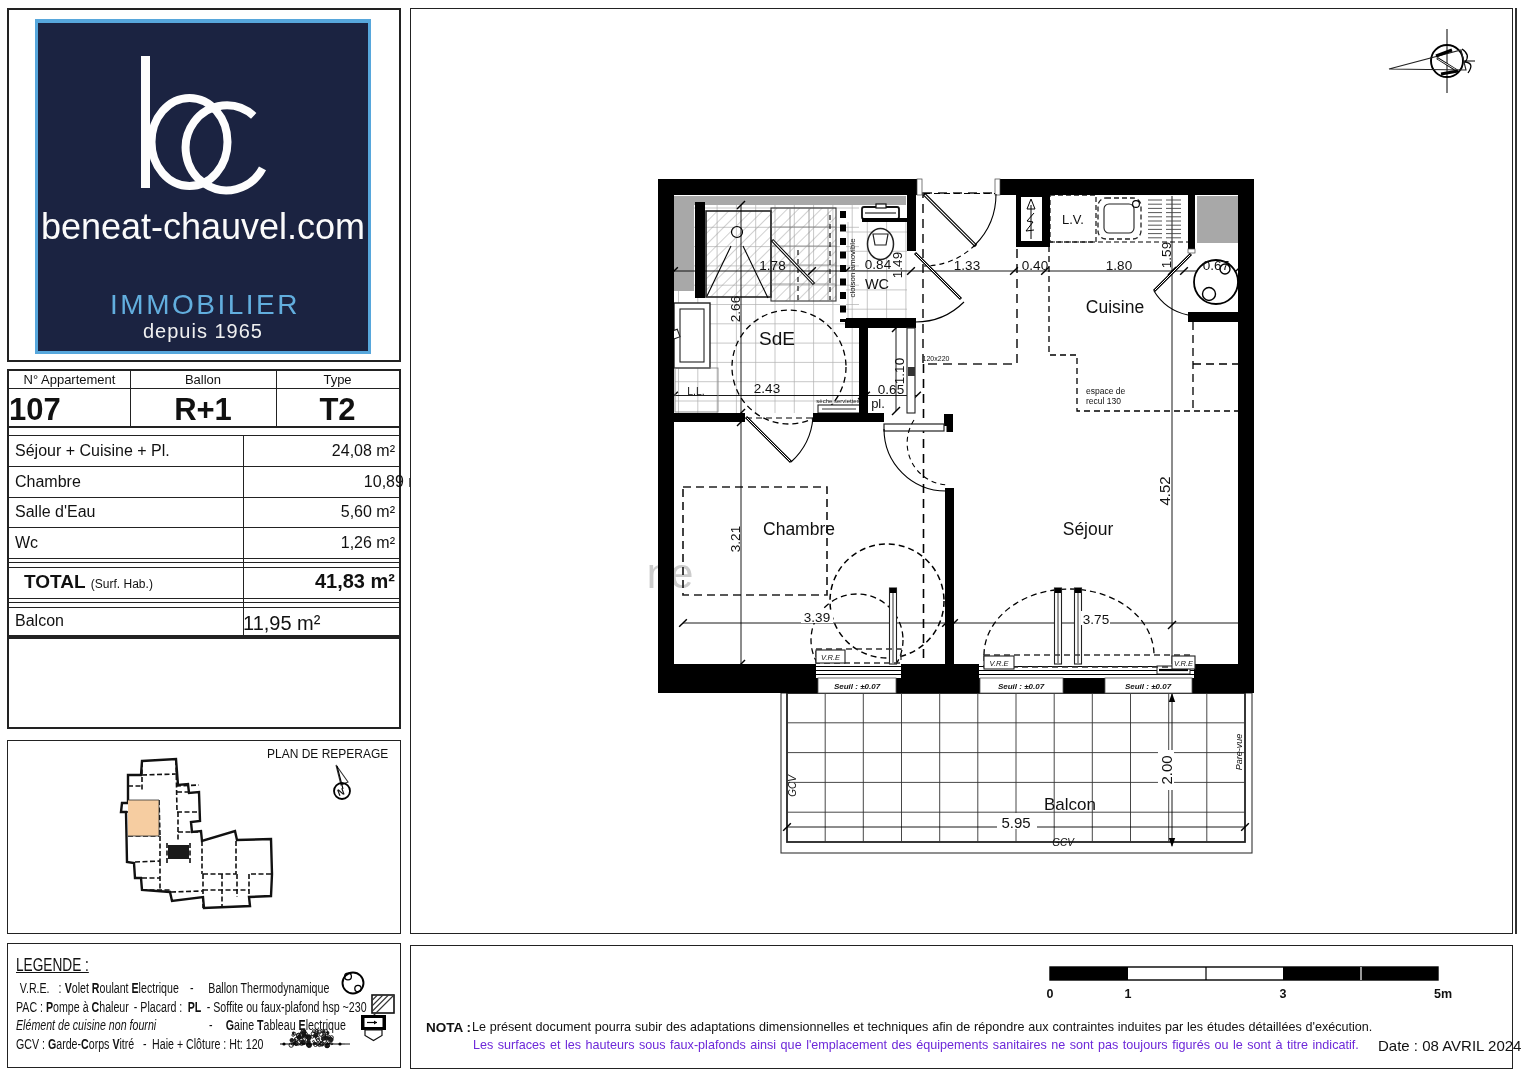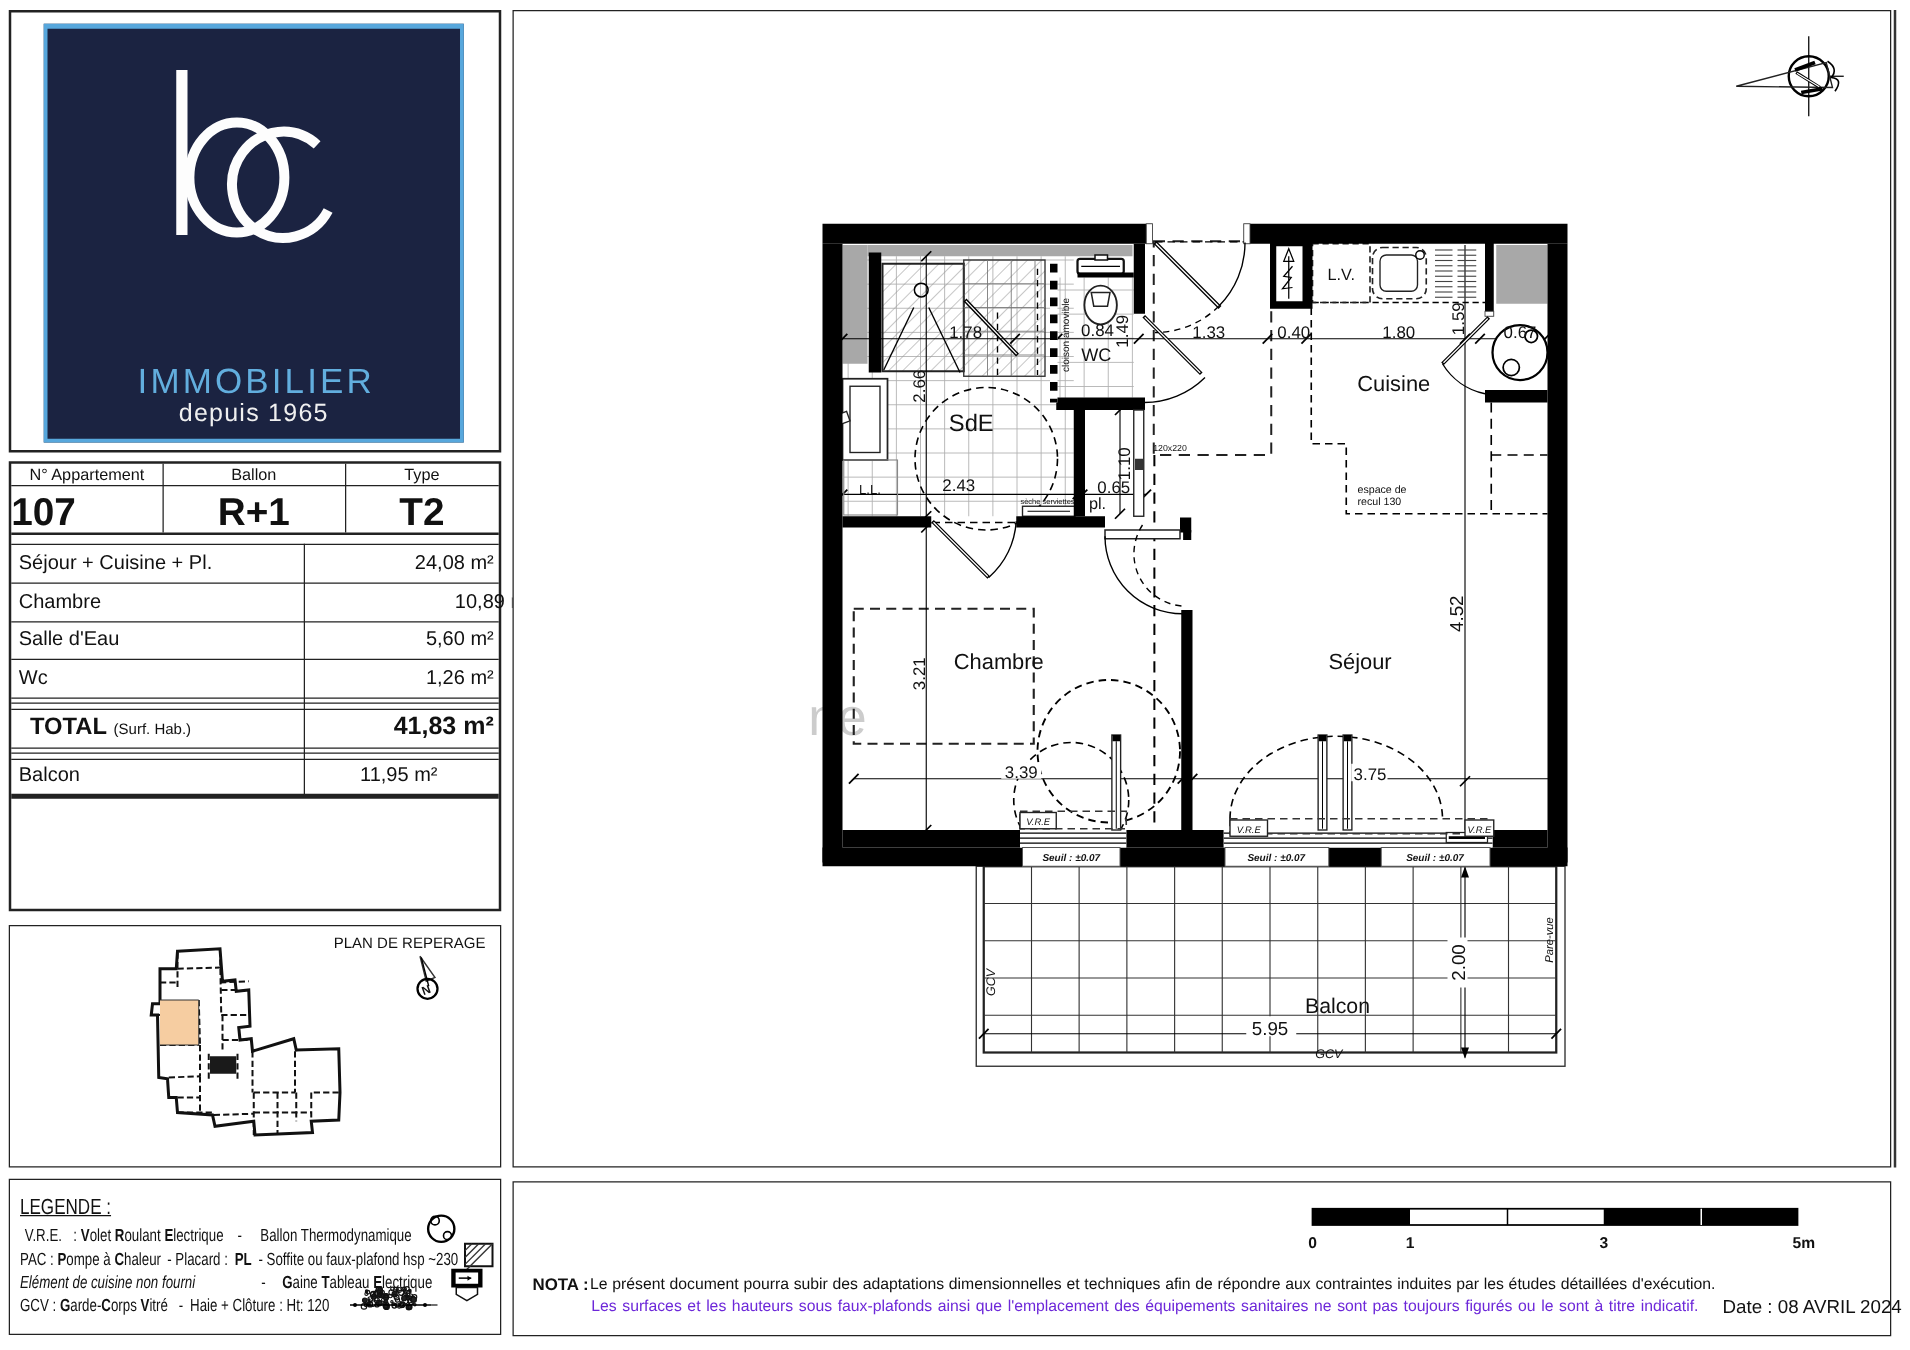--- a/index.html
+++ b/index.html
@@ -8,20 +8,21 @@
 .box { position:absolute; border:2px solid #222; background:#fff; }
 .hl { position:absolute; background:#222; height:1.4px; left:0; right:0; }
 .vl { position:absolute; background:#222; width:1.4px; top:0; bottom:0; }
 .leg { font-size:14px; color:#111; width:480px; height:16px; transform:scaleX(0.76); transform-origin:0 0; white-space:nowrap; }
 </style></head>
 <body>
 <div id="page">
 
 <div class="box" style="left:7px;top:8px;width:394px;height:354px;"></div>
 <div class="abs" style="left:35px;top:19px;width:336px;height:335px;background:#1b2341;border:3px solid #57a7dc;border-top-width:4px;"></div>
+<div class="abs" style="left:35px;top:206px;width:336px;text-align:center;color:#fbfbfb;font-size:36px;">beneat-chauvel.com</div>
 <div class="abs" style="left:37px;top:289px;width:336px;text-align:center;color:#62aede;font-size:28px;letter-spacing:2.5px;">IMMOBILIER</div>
 <div class="abs" style="left:35px;top:320px;width:336px;text-align:center;color:#f0f0f0;font-size:20px;letter-spacing:1px;">depuis 1965</div>
 
 <div class="box" style="left:7px;top:369px;width:394px;height:360px;border-width:2px;"></div>
 <div class="abs" style="left:9px;top:371px;width:390px;height:356px;">
   <div class="hl" style="top:17px;"></div>
   <div class="hl" style="top:55px;height:2px;"></div>
   <div class="hl" style="top:64px;"></div>
   <div class="hl" style="top:95px;"></div>
   <div class="hl" style="top:125.5px;"></div>
@@ -47,21 +48,21 @@
 <div class="abs" style="left:15px;top:472.5px;font-size:16px;color:#111;">Chambre</div>
 <div class="abs" style="left:15px;top:503px;font-size:16px;color:#111;">Salle d'Eau</div>
 <div class="abs" style="left:15px;top:533.5px;font-size:16px;color:#111;">Wc</div>
 <div class="abs" style="left:24px;top:571px;font-size:19px;color:#111;"><b>TOTAL</b> <span style="font-size:12px">(Surf. Hab.)</span></div>
 <div class="abs" style="left:15px;top:612px;font-size:16px;color:#111;">Balcon</div>
 <div class="abs" style="left:243px;top:442px;width:152px;text-align:right;font-size:16px;color:#111;">24,08 m²</div>
 <div class="abs" style="left:243px;top:472.5px;width:152px;text-align:right;font-size:16px;color:#111;margin-left:32px;">10,89 m²</div>
 <div class="abs" style="left:243px;top:503px;width:152px;text-align:right;font-size:16px;color:#111;">5,60 m²</div>
 <div class="abs" style="left:243px;top:533.5px;width:152px;text-align:right;font-size:16px;color:#111;">1,26 m²</div>
 <div class="abs" style="left:243px;top:570px;width:152px;text-align:right;font-size:20px;font-weight:bold;color:#111;">41,83 m²</div>
-<div class="abs" style="left:243px;top:612px;width:152px;text-align:center;font-size:16px;color:#111;">11,95 m²</div>
+<div class="abs" style="left:243px;top:612px;width:152px;text-align:left;font-size:20px;color:#111;">11,95 m²</div>
 
 <div class="box" style="left:7px;top:740px;width:394px;height:194px;border-width:1.5px;"></div>
 <div class="abs" style="left:0px;top:747px;width:395px;text-align:right;font-size:12px;color:#111;">PLAN DE REPERAGE&nbsp;&nbsp;</div>
 
 <div class="box" style="left:7px;top:943px;width:394px;height:125px;border-width:1.5px;"></div>
 <div class="abs" style="left:16px;top:955px;font-size:17.5px;color:#111;text-decoration:underline;transform:scaleX(0.78);transform-origin:0 0;white-space:nowrap;">LEGENDE :</div>
 <div class="abs leg" style="left:16px;top:980px;">
       <span class="abs" style="left:5px;">V.R.E.</span>
       <span class="abs" style="left:56px;">:</span>
       <span class="abs" style="left:64px;"><b>V</b>olet <b>R</b>oulant <b>E</b>lectrique</span>

